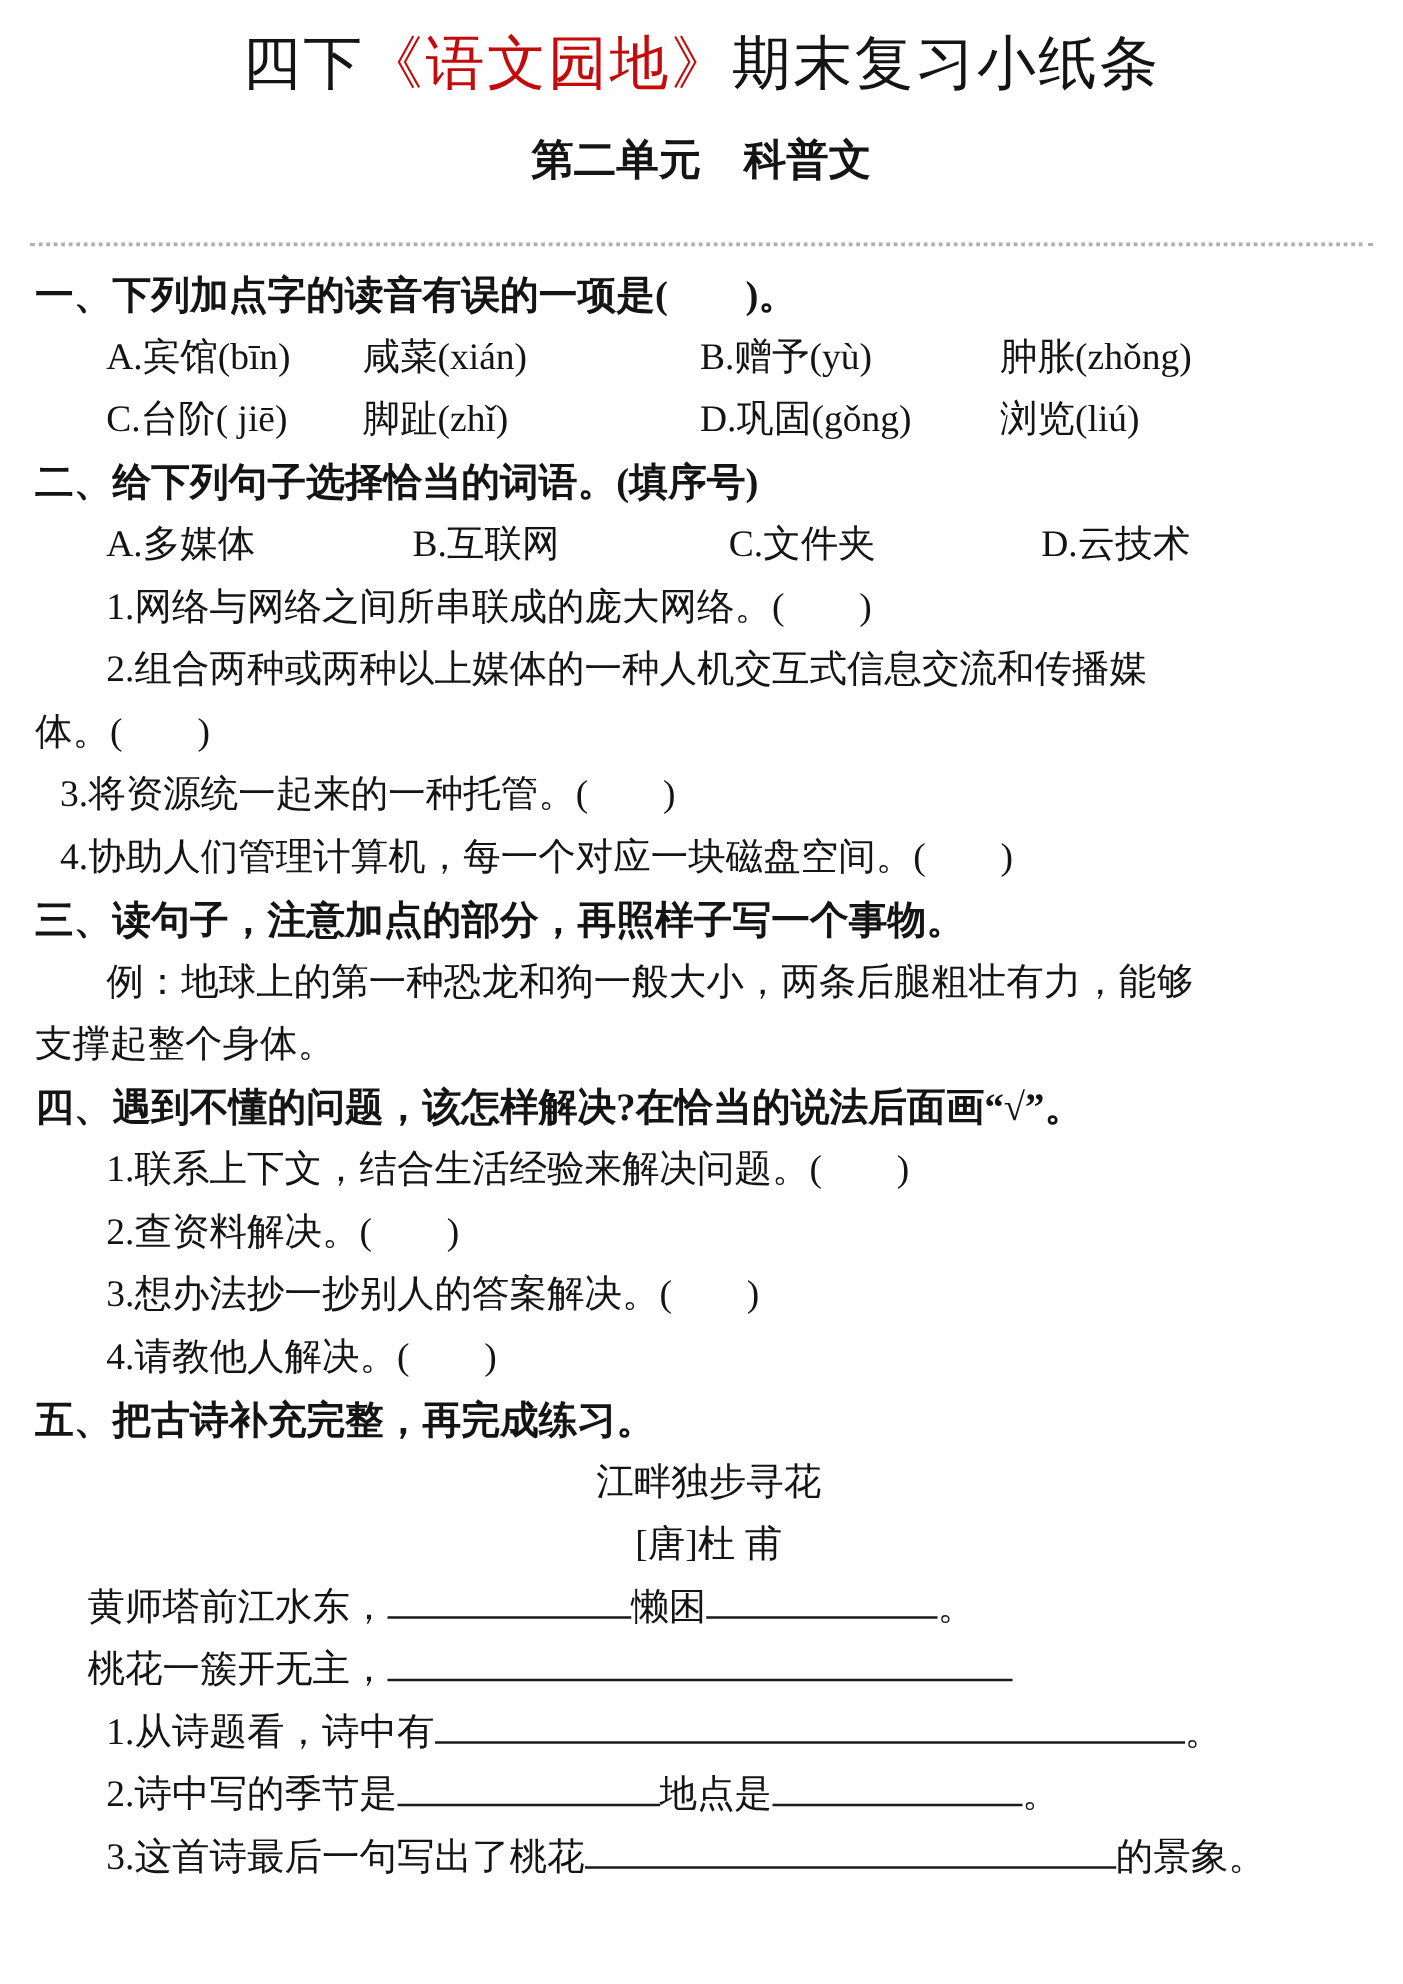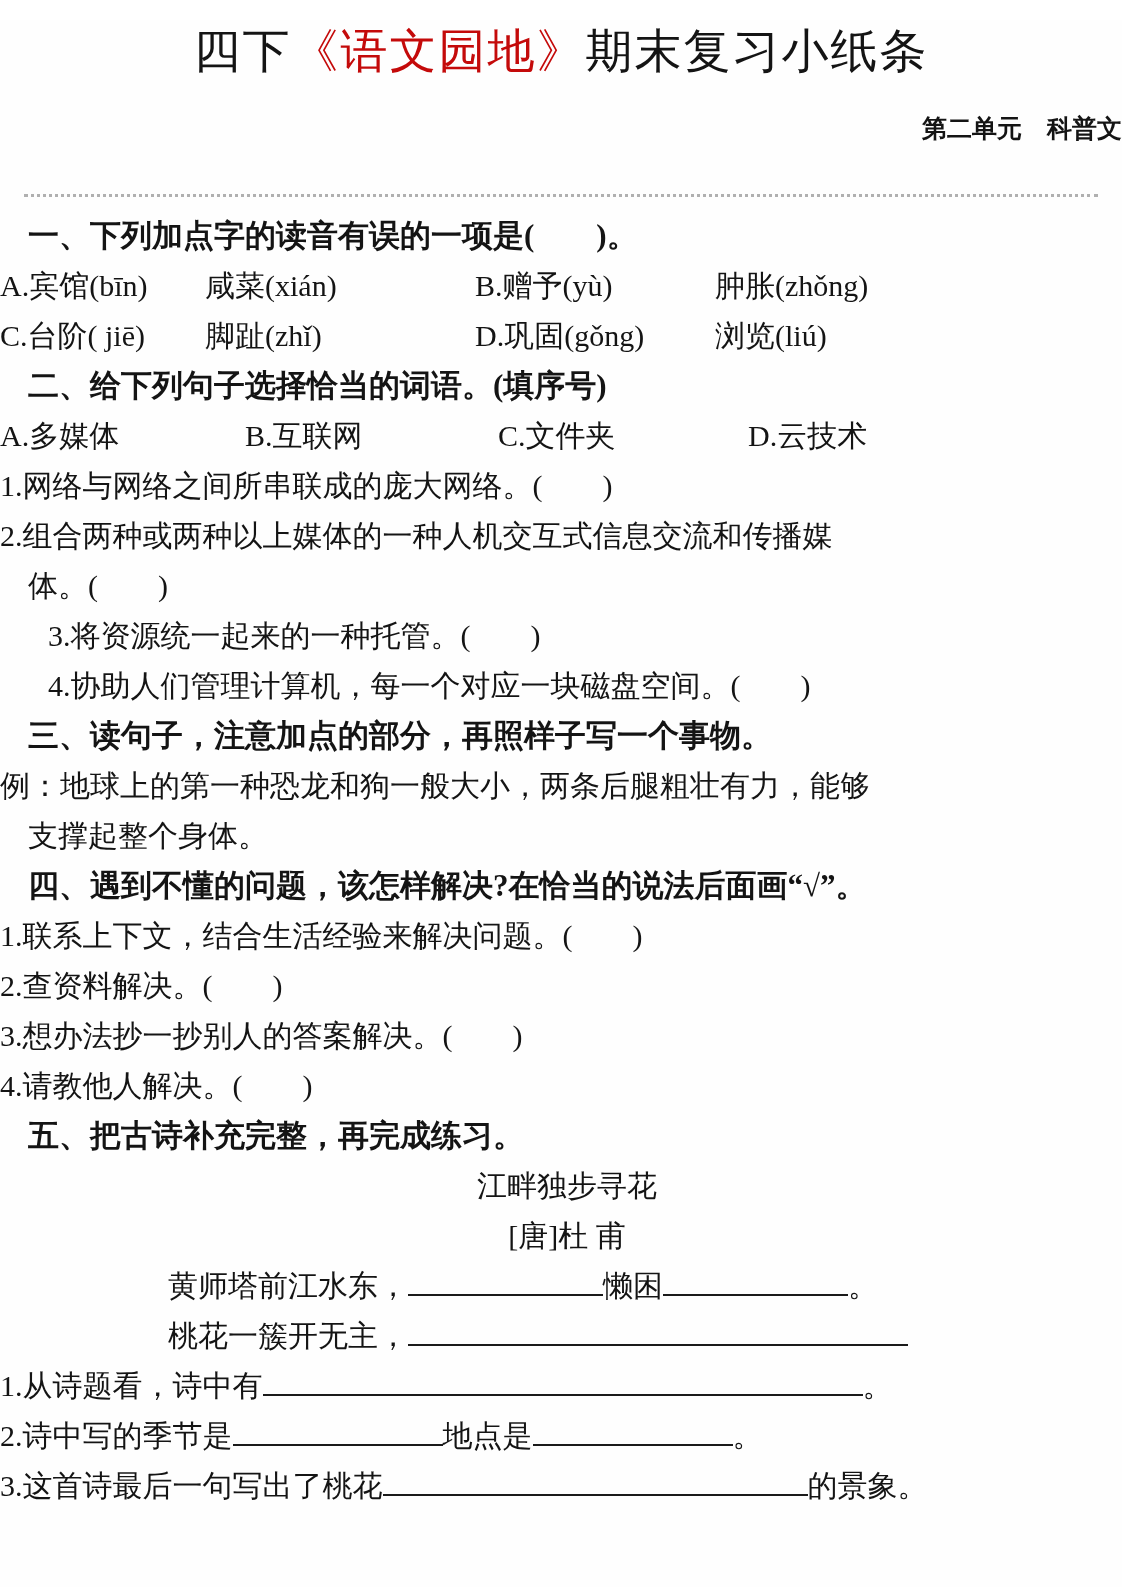--- a/index.html
+++ b/index.html
@@ -16,50 +16,50 @@
     text-align:center;
     font-size:47px;
     font-weight:400;
     line-height:62px;
     letter-spacing:2px;
     white-space:pre-wrap;
   }
   .doc-title .hl{color:#c40a0a;}
   .doc-subtitle{
     margin-top:20px;
-    text-align:right;
-    font-size:25px;
+    text-align:center;
+    font-size:34px;
     font-weight:700;
     line-height:54px;
     white-space:pre-wrap;
   }
   .divider{
     margin:38px 24px 14px 24px;
     border-top:3px dotted #b0b0b0;
     height:0;
   }
   .content{font-size:30px;}
   .line{
     line-height:50px;
     min-height:50px;
     white-space:pre-wrap;
   }
   .h{font-weight:700;font-size:31px;}
   .ind0{padding-left:48px;}
   .ind1{padding-left:28px;}
-  .ind2{}
+  .ind2{padding-left:85px;}
   .opt-row{display:flex;}
   .s1 .c1{width:205px;flex:none;}
   .s1 .c2{width:270px;flex:none;}
   .s1 .c3{width:240px;flex:none;}
   .s2 .c1{width:245px;flex:none;}
   .s2 .c2{width:253px;flex:none;}
   .s2 .c3{width:250px;flex:none;}
   .centered{text-align:center;padding-left:12px;}
-  .verse{padding-left:120px;margin-left:48px;}
+  .verse{padding-left:70px;}
   .blank{
     display:inline-block;
     border-bottom:2px solid #1a1a1a;
     height:1.05em;
   }
   .bk195{width:195px;}
   .bk185{width:185px;}
   .bk500{width:500px;}
   .bk600{width:600px;}
   .bk210{width:210px;}

